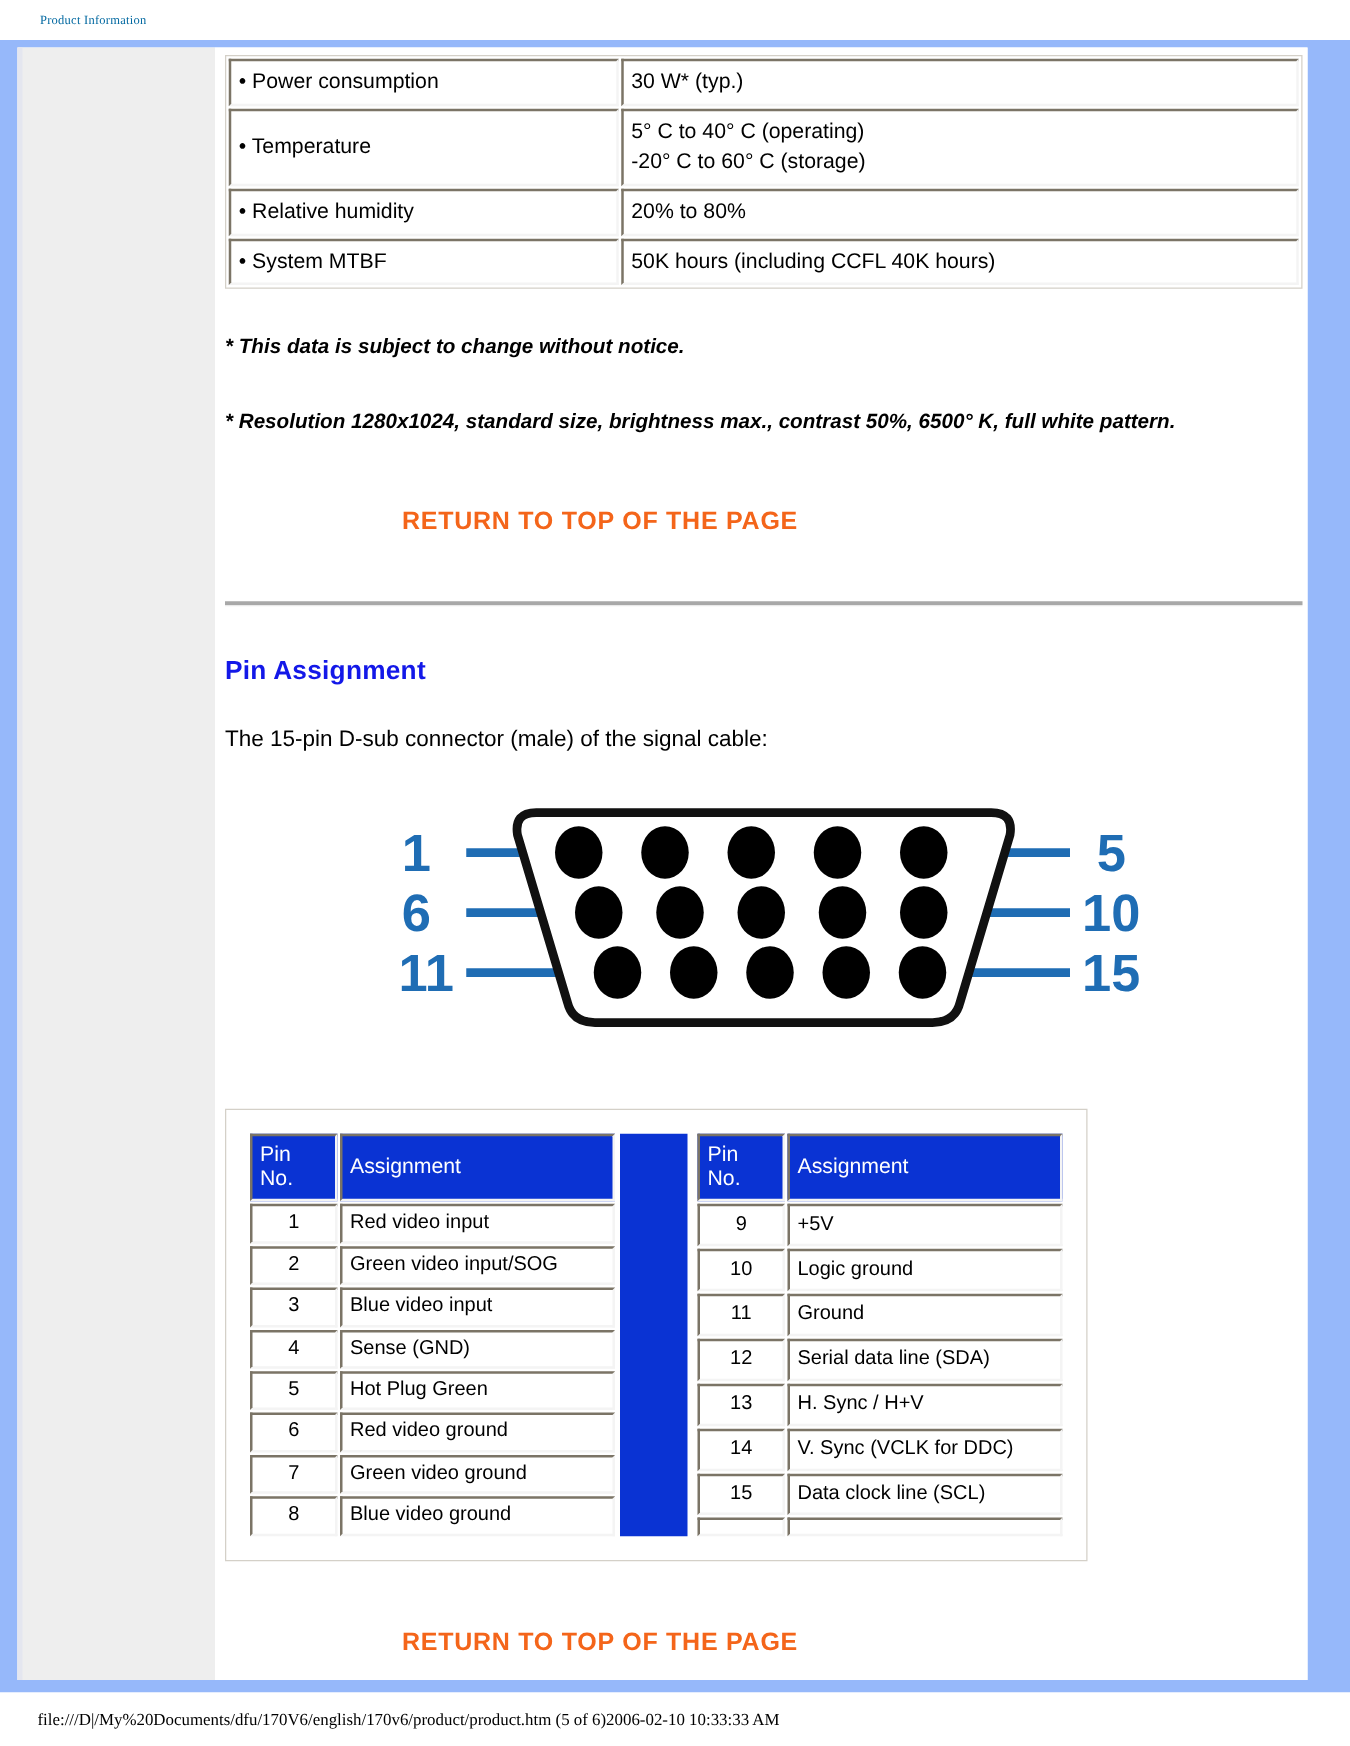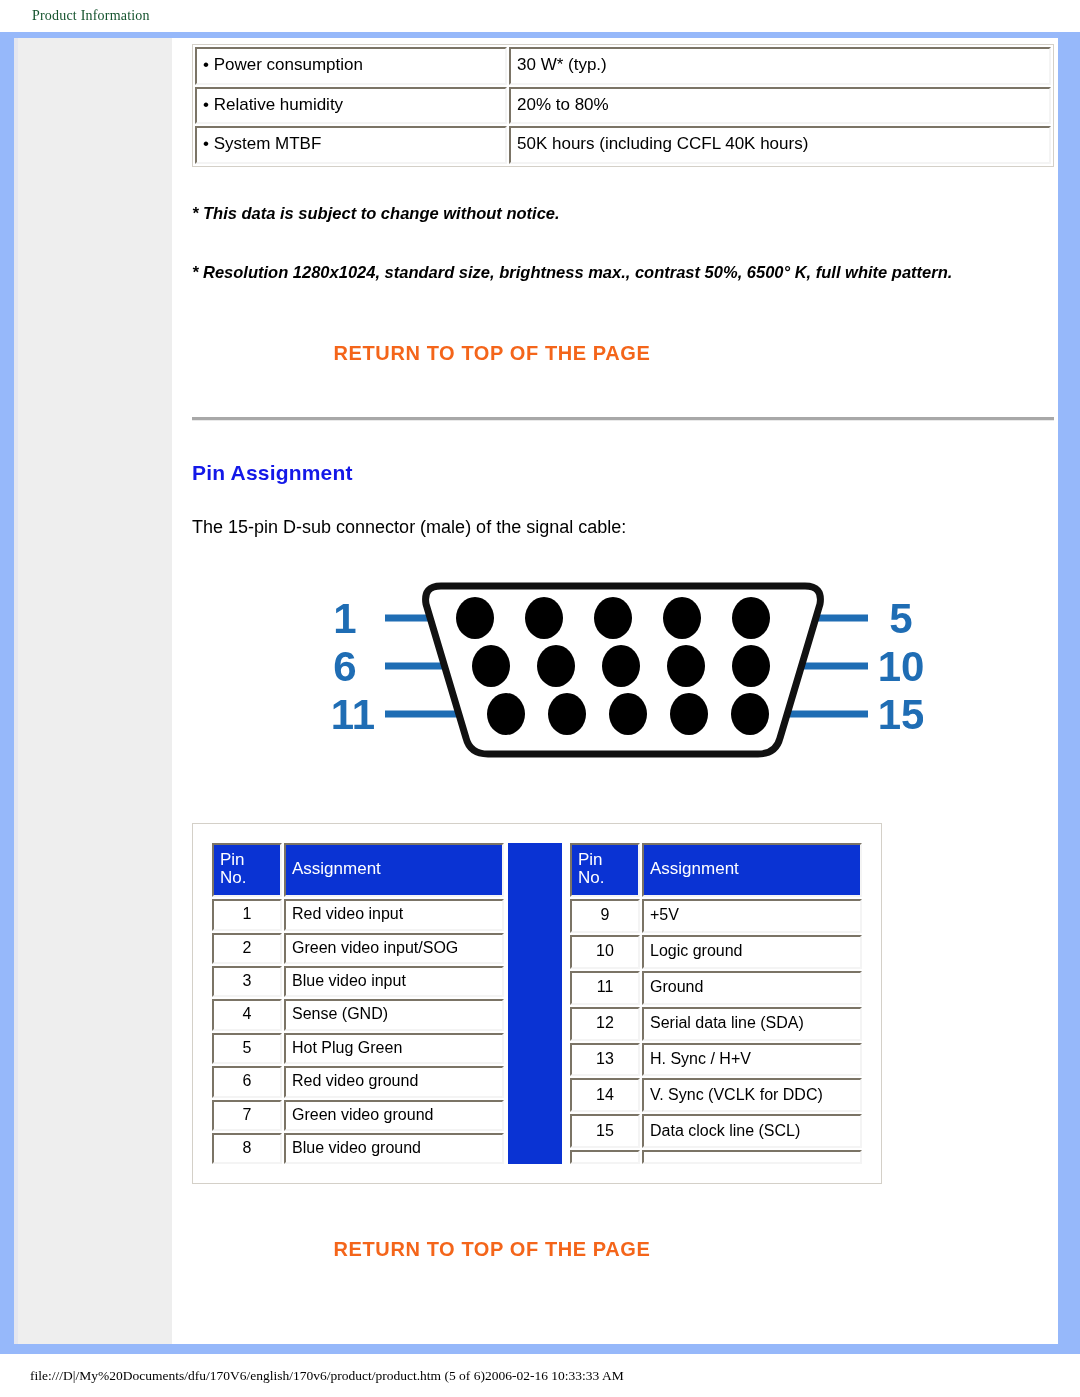--- a/index.html
+++ b/index.html
@@ -19,22 +19,22 @@
   .page-header {
     height: 32px;
     background: #ffffff;
     display: flex;
     align-items: center;
     padding-left: 32px;
     box-sizing: border-box;
   }
   .page-header-title {
     font-family: "Liberation Serif", serif;
-    font-size: 14px;
-    color: #14532d;
+    font-size: 10px;
+    color: #0369a1;
     letter-spacing: .2px;
   }
 
   .browser-frame {
     position: absolute;
     left: 0;
     top: 32px;
     width: 1080px;
     height: 1322px;
     background: #96b8fa;   
@@ -43,21 +43,20 @@
 
   .frame-inner {
     position: absolute;
     left: 14px;
     top: 6px;
     width: 1032px;
     height: 1306px;
     background: #ffffff;
     box-sizing: border-box;
     display: flex;
-    gap: 12px;
   }
 
   .sidebar {
     width: 154px;
     flex: 0 0 154px;
     background: #eeeeee;
     border-left: 4px solid #e4e6ef;
   }
 
   .content {
@@ -243,20 +242,25 @@
     <div class="sidebar"></div>
 
     <div class="content">
       <div class="content-inner">
 
         <table class="spec">
           <tbody>
             <tr>
               <td class="spec-label">• Power consumption</td>
               <td class="spec-value">30 W* (typ.)</td>
+            </tr>
+            <tr>
+              <td class="spec-label">• Temperature</td>
+              <td class="spec-value" style="white-space:pre-line">5° C to 40° C (operating)
+-20° C to 60° C (storage)</td>
             </tr>
             <tr>
               <td class="spec-label">• Relative humidity</td>
               <td class="spec-value">20% to 80%</td>
             </tr>
             <tr>
               <td class="spec-label">• System MTBF</td>
               <td class="spec-value">50K hours (including CCFL 40K hours)</td>
             </tr>
           </tbody>
@@ -416,14 +420,14 @@
         </div>
 
         <a href="#" class="return-link bottom">RETURN TO TOP OF THE PAGE</a>
 
       </div>
     </div>
   </div>
 </div>
 
 <div class="page-footer">
-  <span class="page-footer-text">file:///D|/My%20Documents/dfu/170V6/english/170v6/product/product.htm (5 of 6)2006-02-16 10:33:33 AM</span>
+  <span class="page-footer-text">file:///D|/My%20Documents/dfu/170V6/english/170v6/product/product.htm (5 of 6)2006-02-10 10:33:33 AM</span>
 </div>
 
 </body></html>

